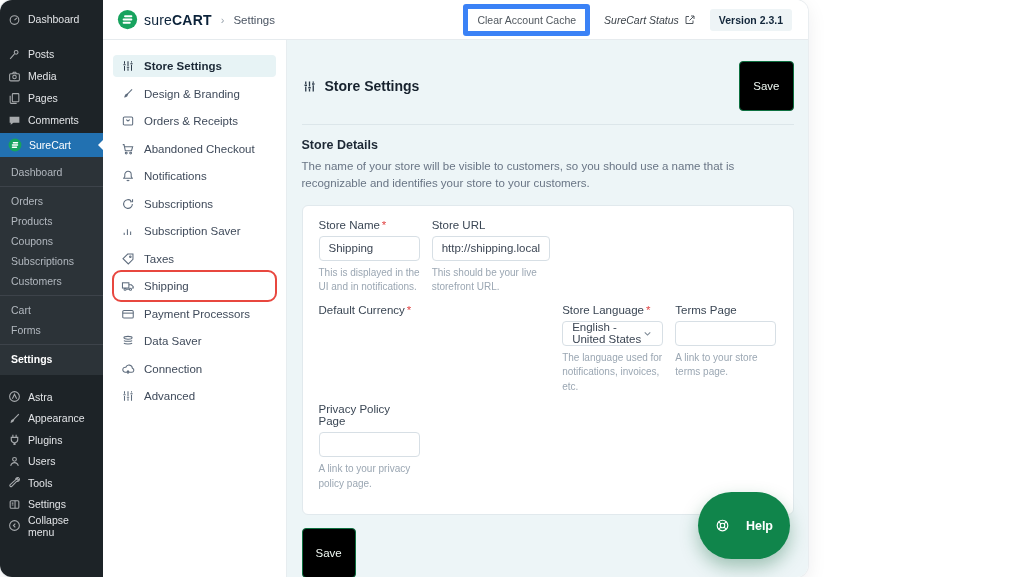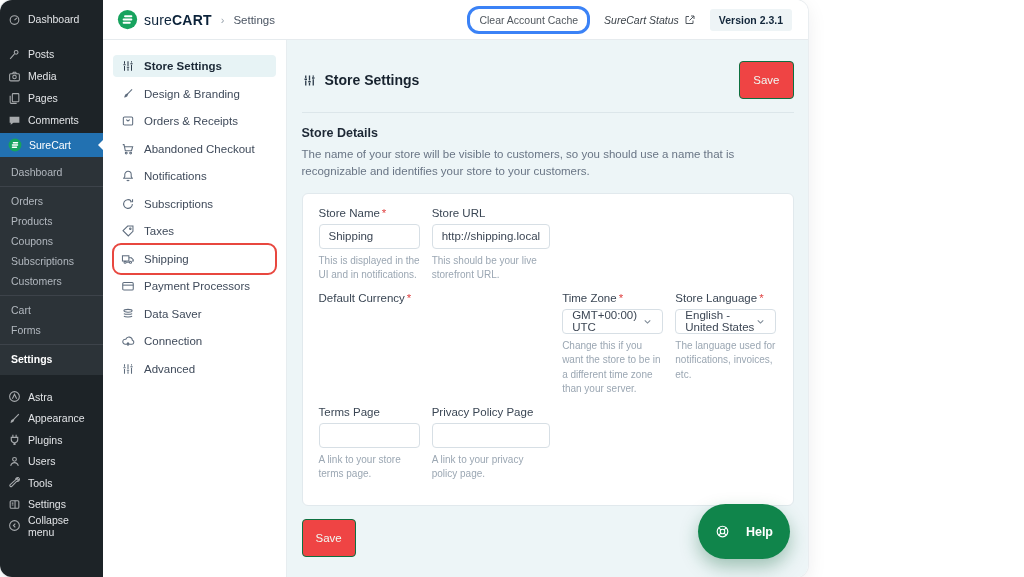--- a/index.html
+++ b/index.html
@@ -32,21 +32,21 @@
   
   .topbar { height:40px; background:#fff; border-bottom:1px solid #e6ebee; display:flex; align-items:center;
     padding:0 16px 0 14px; gap:7px; flex-shrink:0; }
   .brand { display:flex; align-items:center; gap:6px; cursor:pointer; }
   .brand-text { font-size:14px; color:#0b2239; letter-spacing:.2px; }
   .brand-text .b1 { font-weight:500; }
   .brand-text .b2 { font-weight:800; }
   .crumb-sep { color:#9aa4ae; font-size:11px; margin:0 2px; }
   .crumb { font-size:11.5px; color:#4b5563; }
   .topbar-right { margin-left:auto; display:flex; align-items:center; gap:14px; }
-  .btn-outline { background:#fff; border:3px solid #3b82f6; border-radius:12px; padding:5px 9px;
+  .btn-outline { background:#fff; border:5px solid #3b82f6; border-radius:3px; padding:5px 9px;
     font-size:10.5px; color:#50575e; cursor:pointer; font-family:inherit; }
   .status-link { display:flex; align-items:center; gap:5px; font-size:10.5px; color:#3c434a; cursor:pointer;font-style:italic; }
   .status-link svg { color:#50575e; }
   .version-badge { background:#eef4f6; border-radius:3px; padding:5px 9px; font-size:10.5px; font-weight:700; color:#12263a; }
 
   
   .body-row { flex:1; display:flex; min-height:0; }
 
   
   .sc-nav { width:184px; flex-shrink:0; background:#fff; border-right:1px solid #e7edf0; padding:15px 10px; }
@@ -57,41 +57,41 @@
   .nav-item.active .ni { color:#2c3a49; }
   .nav-item.annotated::after { content:""; position:absolute; left:-1px; right:-1px; top:-5px; bottom:-5px;
     border:2px solid #e8473f; border-radius:9px; pointer-events:none; }
 
   
   .main { flex:1; background:#edf5f7; position:relative; overflow:hidden; }
   .content { width:492px; margin:0 auto; }
   .page-head { margin-top:21px; display:flex; align-items:center; gap:8px; }
   .page-title { font-size:14px; font-weight:700; color:#17222e; }
   .page-title-icon { color:#2b3a49; }
-  .btn-green { background:#ef4444; border:1px solid #0d7040; color:#f0f9f3; border-radius:4px;
-    padding:12px 13px; font-size:11.5px; font-weight:500; cursor:pointer; font-family:inherit; }
+  .btn-green { background:#000000; border:1px solid #0d7040; color:#f0f9f3; border-radius:4px;
+    padding:18px 13px; font-size:11.5px; font-weight:500; cursor:pointer; font-family:inherit; }
   .head-save { margin-left:auto; }
   .divider { border-top:1px solid #dce6ea; margin-top:13px; }
   .section-h { margin-top:13px; font-size:12.5px; font-weight:700; color:#1d2835; }
   .section-d { margin-top:6px; font-size:11.5px; color:#697585; line-height:1.5; }
   .card { margin-top:12px; background:#fff; border:1px solid #e1e9ed; border-radius:6px;
     padding:13px 16px 14px; display:grid; grid-template-columns:1fr 1fr 1fr 1fr; column-gap:12px; }
   .field { margin-bottom:9px; }
   .field.full { grid-column:1 / 3; }
   .f-label { display:block; font-size:11.5px; color:#3a4654; margin-bottom:5px; }
   .req { color:#e14747; margin-left:2px; }
   .f-input { height:25px; border:1px solid #d7dfe5; border-radius:4px; background:#fff;
     display:flex; align-items:center; padding:0 9px; font-size:11.5px; color:#3c4654; cursor:text; }
   .f-select { justify-content:space-between; cursor:pointer; }
   .f-select svg { color:#7b8794; }
   .f-help { margin-top:5px; font-size:10px; color:#9ba7b3; line-height:1.45; }
   .bottom-save { margin-top:13px; }
   .notif-h { margin-top:26px; }
   .help-pill { position:absolute; right:18px; bottom:18px; background:#10854b; color:#fff; border:none;
-    border-radius:999px; padding:20px 17px; display:flex; align-items:center; gap:16px;
+    border-radius:999px; padding:26px 17px; display:flex; align-items:center; gap:16px;
     font-size:12.5px; font-weight:700; cursor:pointer; font-family:inherit;
     box-shadow:0 8px 18px rgba(13,100,58,.35); }
 </style>
 </head>
 <body>
 
 <div class="frame">
 
   <div class="wp-sidebar">
     <div class="wp-item first">
@@ -271,20 +271,27 @@
         </div>
         <div class="nav-item">
           <svg class="ni" width="14" height="14" viewBox="0 0 24 24" fill="none" stroke="currentColor" stroke-width="1.8">
               <path d="M19.5 12a7.5 7.5 0 1 1-2.2-5.3"></path>
               <path d="M19.8 3.8v4.4h-4.4"></path>
             </svg>
           <span>Subscriptions</span>
         </div>
         <div class="nav-item">
           <svg class="ni" width="14" height="14" viewBox="0 0 24 24" fill="none" stroke="currentColor" stroke-width="1.8">
+              <path d="M6 19v-5M11 19V8M16 19v-8M20 19V4" opacity="0"></path>
+              <path d="M5.5 19v-4M11 19V9M16.5 19v-6"></path>
+            </svg>
+          <span>Subscription Saver</span>
+        </div>
+        <div class="nav-item">
+          <svg class="ni" width="14" height="14" viewBox="0 0 24 24" fill="none" stroke="currentColor" stroke-width="1.8">
               <path d="M3.5 11.5L11.5 3.5H20.5V12.5L12.5 20.5z"></path>
               <circle cx="16" cy="8" r="1.3"></circle>
             </svg>
           <span>Taxes</span>
         </div>
         <div class="nav-item annotated">
           <svg class="ni" width="14" height="14" viewBox="0 0 24 24" fill="none" stroke="currentColor" stroke-width="1.8">
               <rect x="2.5" y="6.5" width="11" height="9"></rect>
               <path d="M13.5 10h4.2l3.3 3.2v2.3h-2.3"></path>
               <circle cx="7" cy="17.5" r="1.8"></circle>
@@ -349,30 +356,20 @@
             <div class="field">
               <span class="f-label">Store URL</span>
               <div class="f-input">http://shipping.local</div>
               <div class="f-help">This should be your live storefront URL.</div>
             </div>
 
             <div class="field full">
               <span class="f-label"><span>Default Currency</span><span class="req">*</span></span>
             </div>
 
-            <div class="field">
-              <span class="f-label"><span>Time Zone</span><span class="req">*</span></span>
-              <div class="f-input f-select">
-                <span>GMT+00:00) UTC</span>
-                <svg width="11" height="11" viewBox="0 0 24 24" fill="none" stroke="currentColor" stroke-width="2.2">
-                    <path d="M6 9.5l6 6 6-6"></path>
-                  </svg>
-              </div>
-              <div class="f-help">Change this if you want the store to be in a different time zone than your server.</div>
-            </div>
             <div class="field">
               <span class="f-label"><span>Store Language</span><span class="req">*</span></span>
               <div class="f-input f-select">
                 <span>English - United States</span>
                 <svg width="11" height="11" viewBox="0 0 24 24" fill="none" stroke="currentColor" stroke-width="2.2">
                     <path d="M6 9.5l6 6 6-6"></path>
                   </svg>
               </div>
               <div class="f-help">The language used for notifications, invoices, etc.</div>
             </div>

